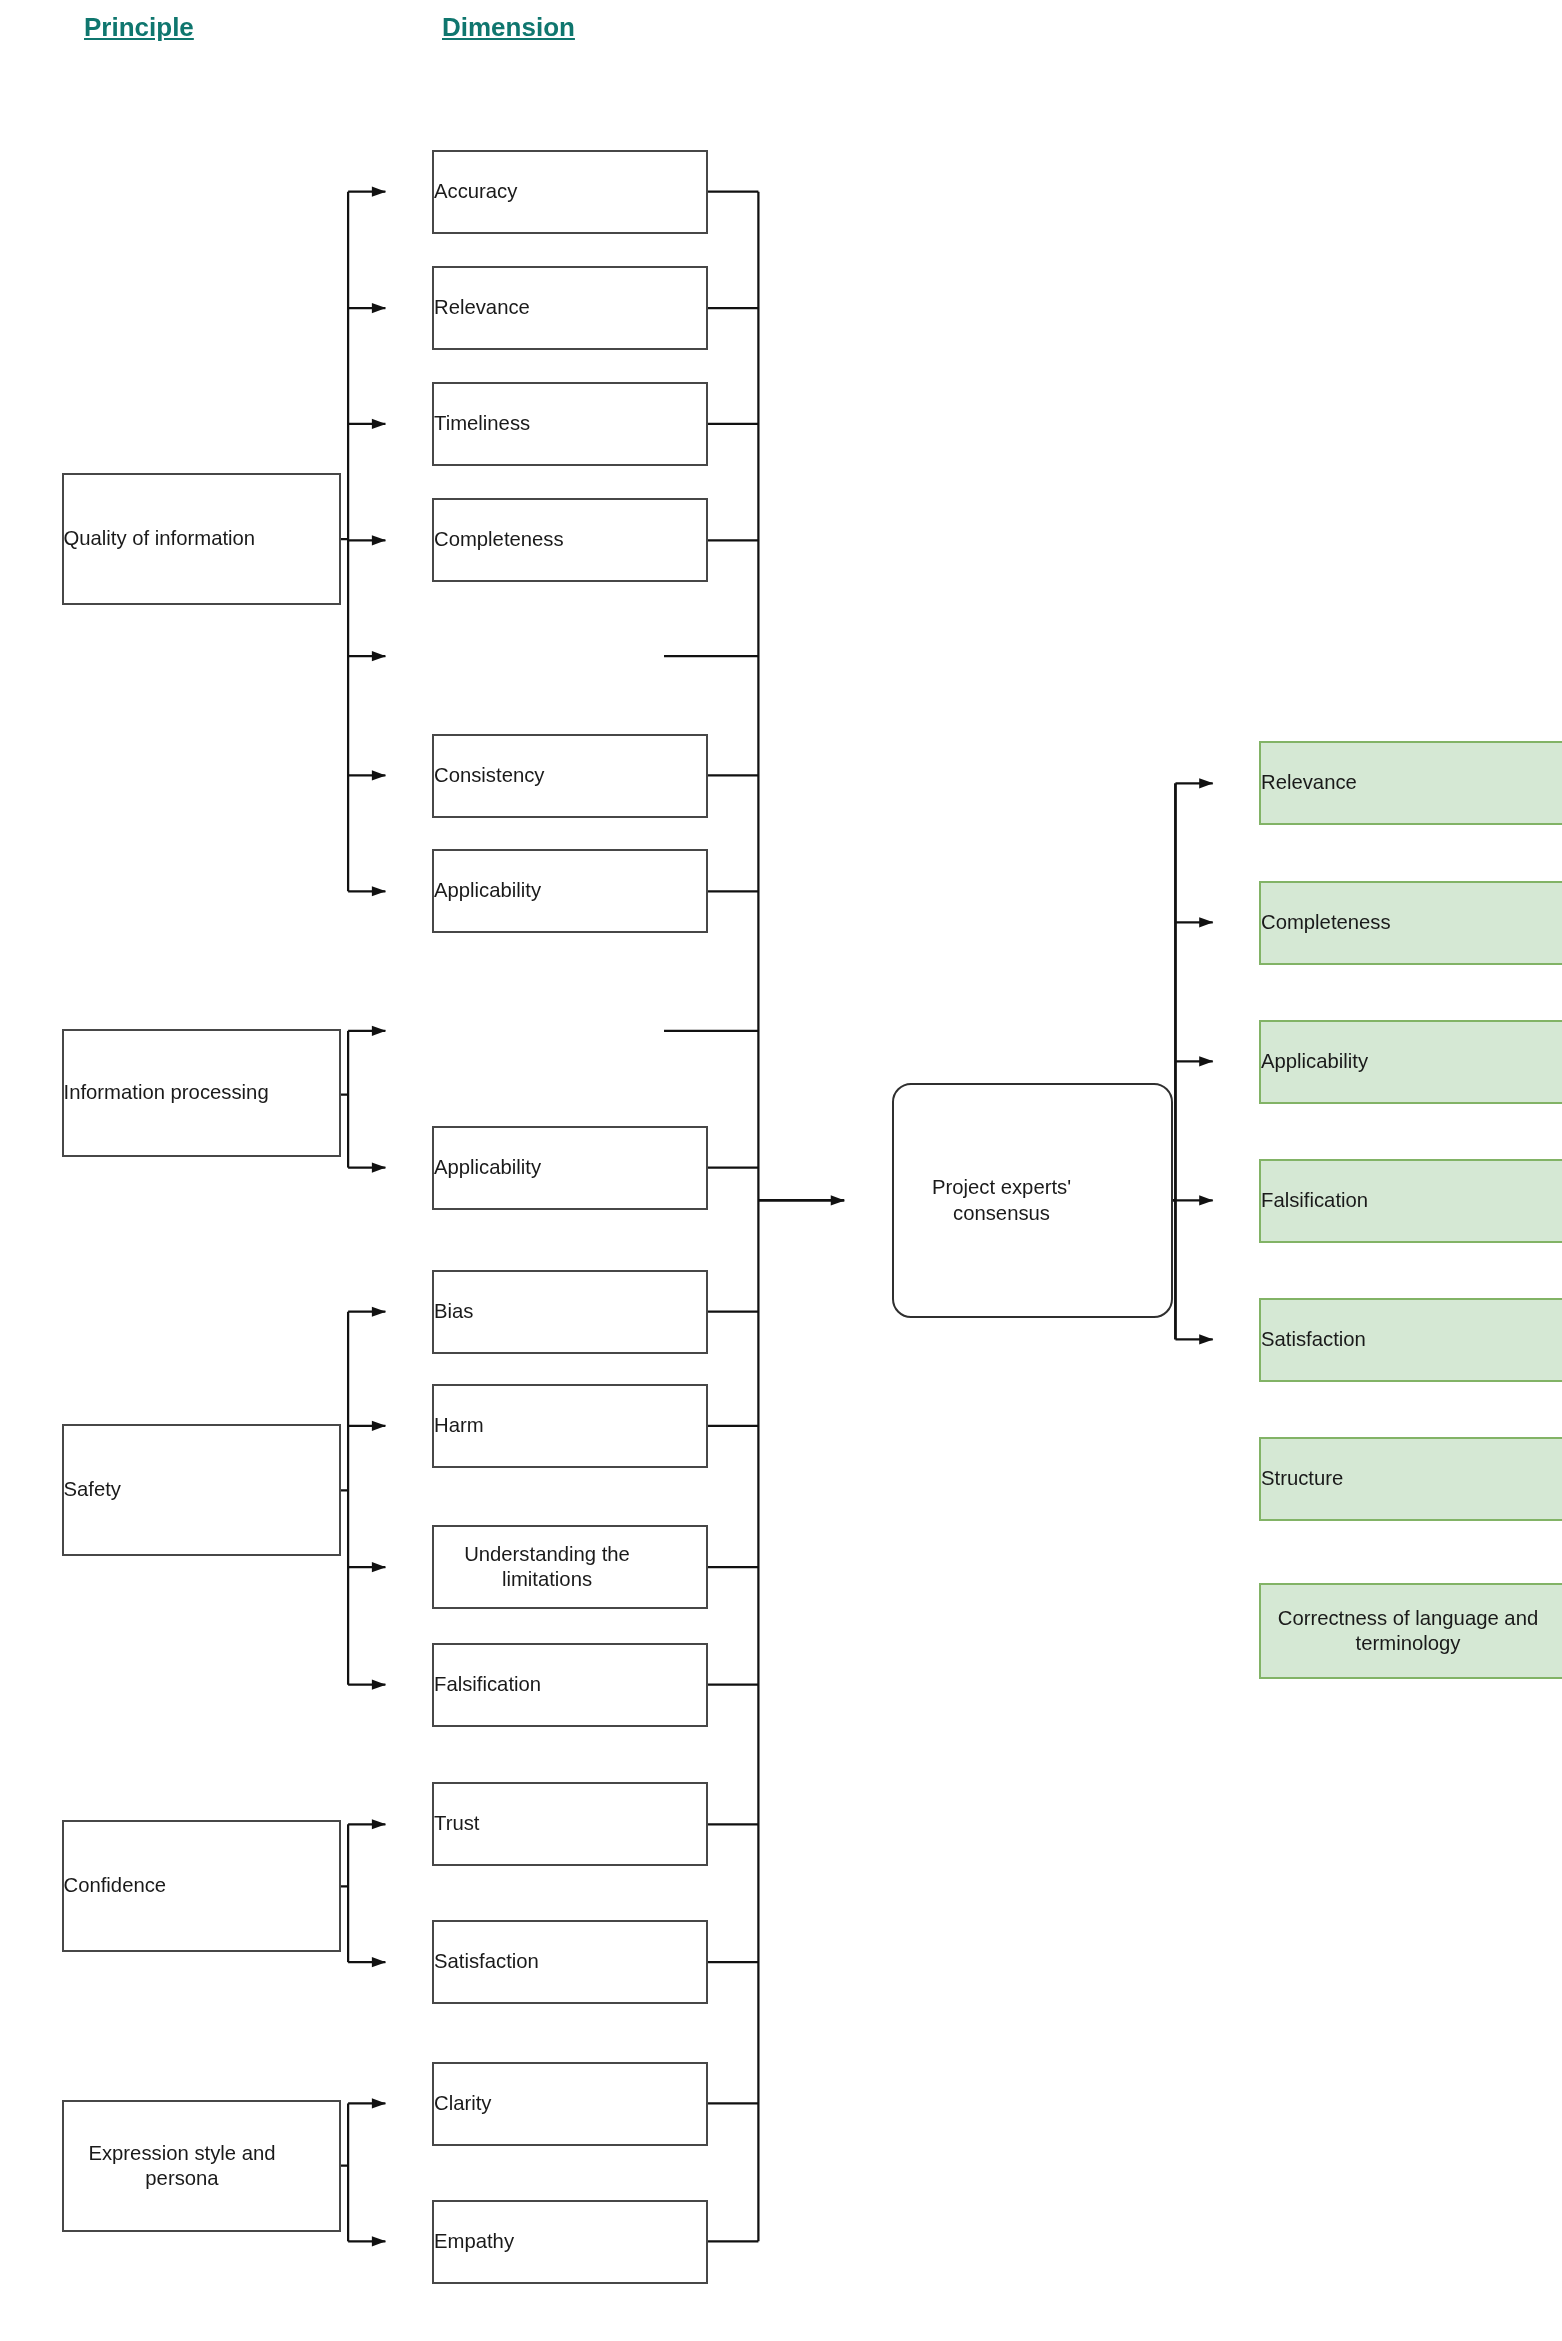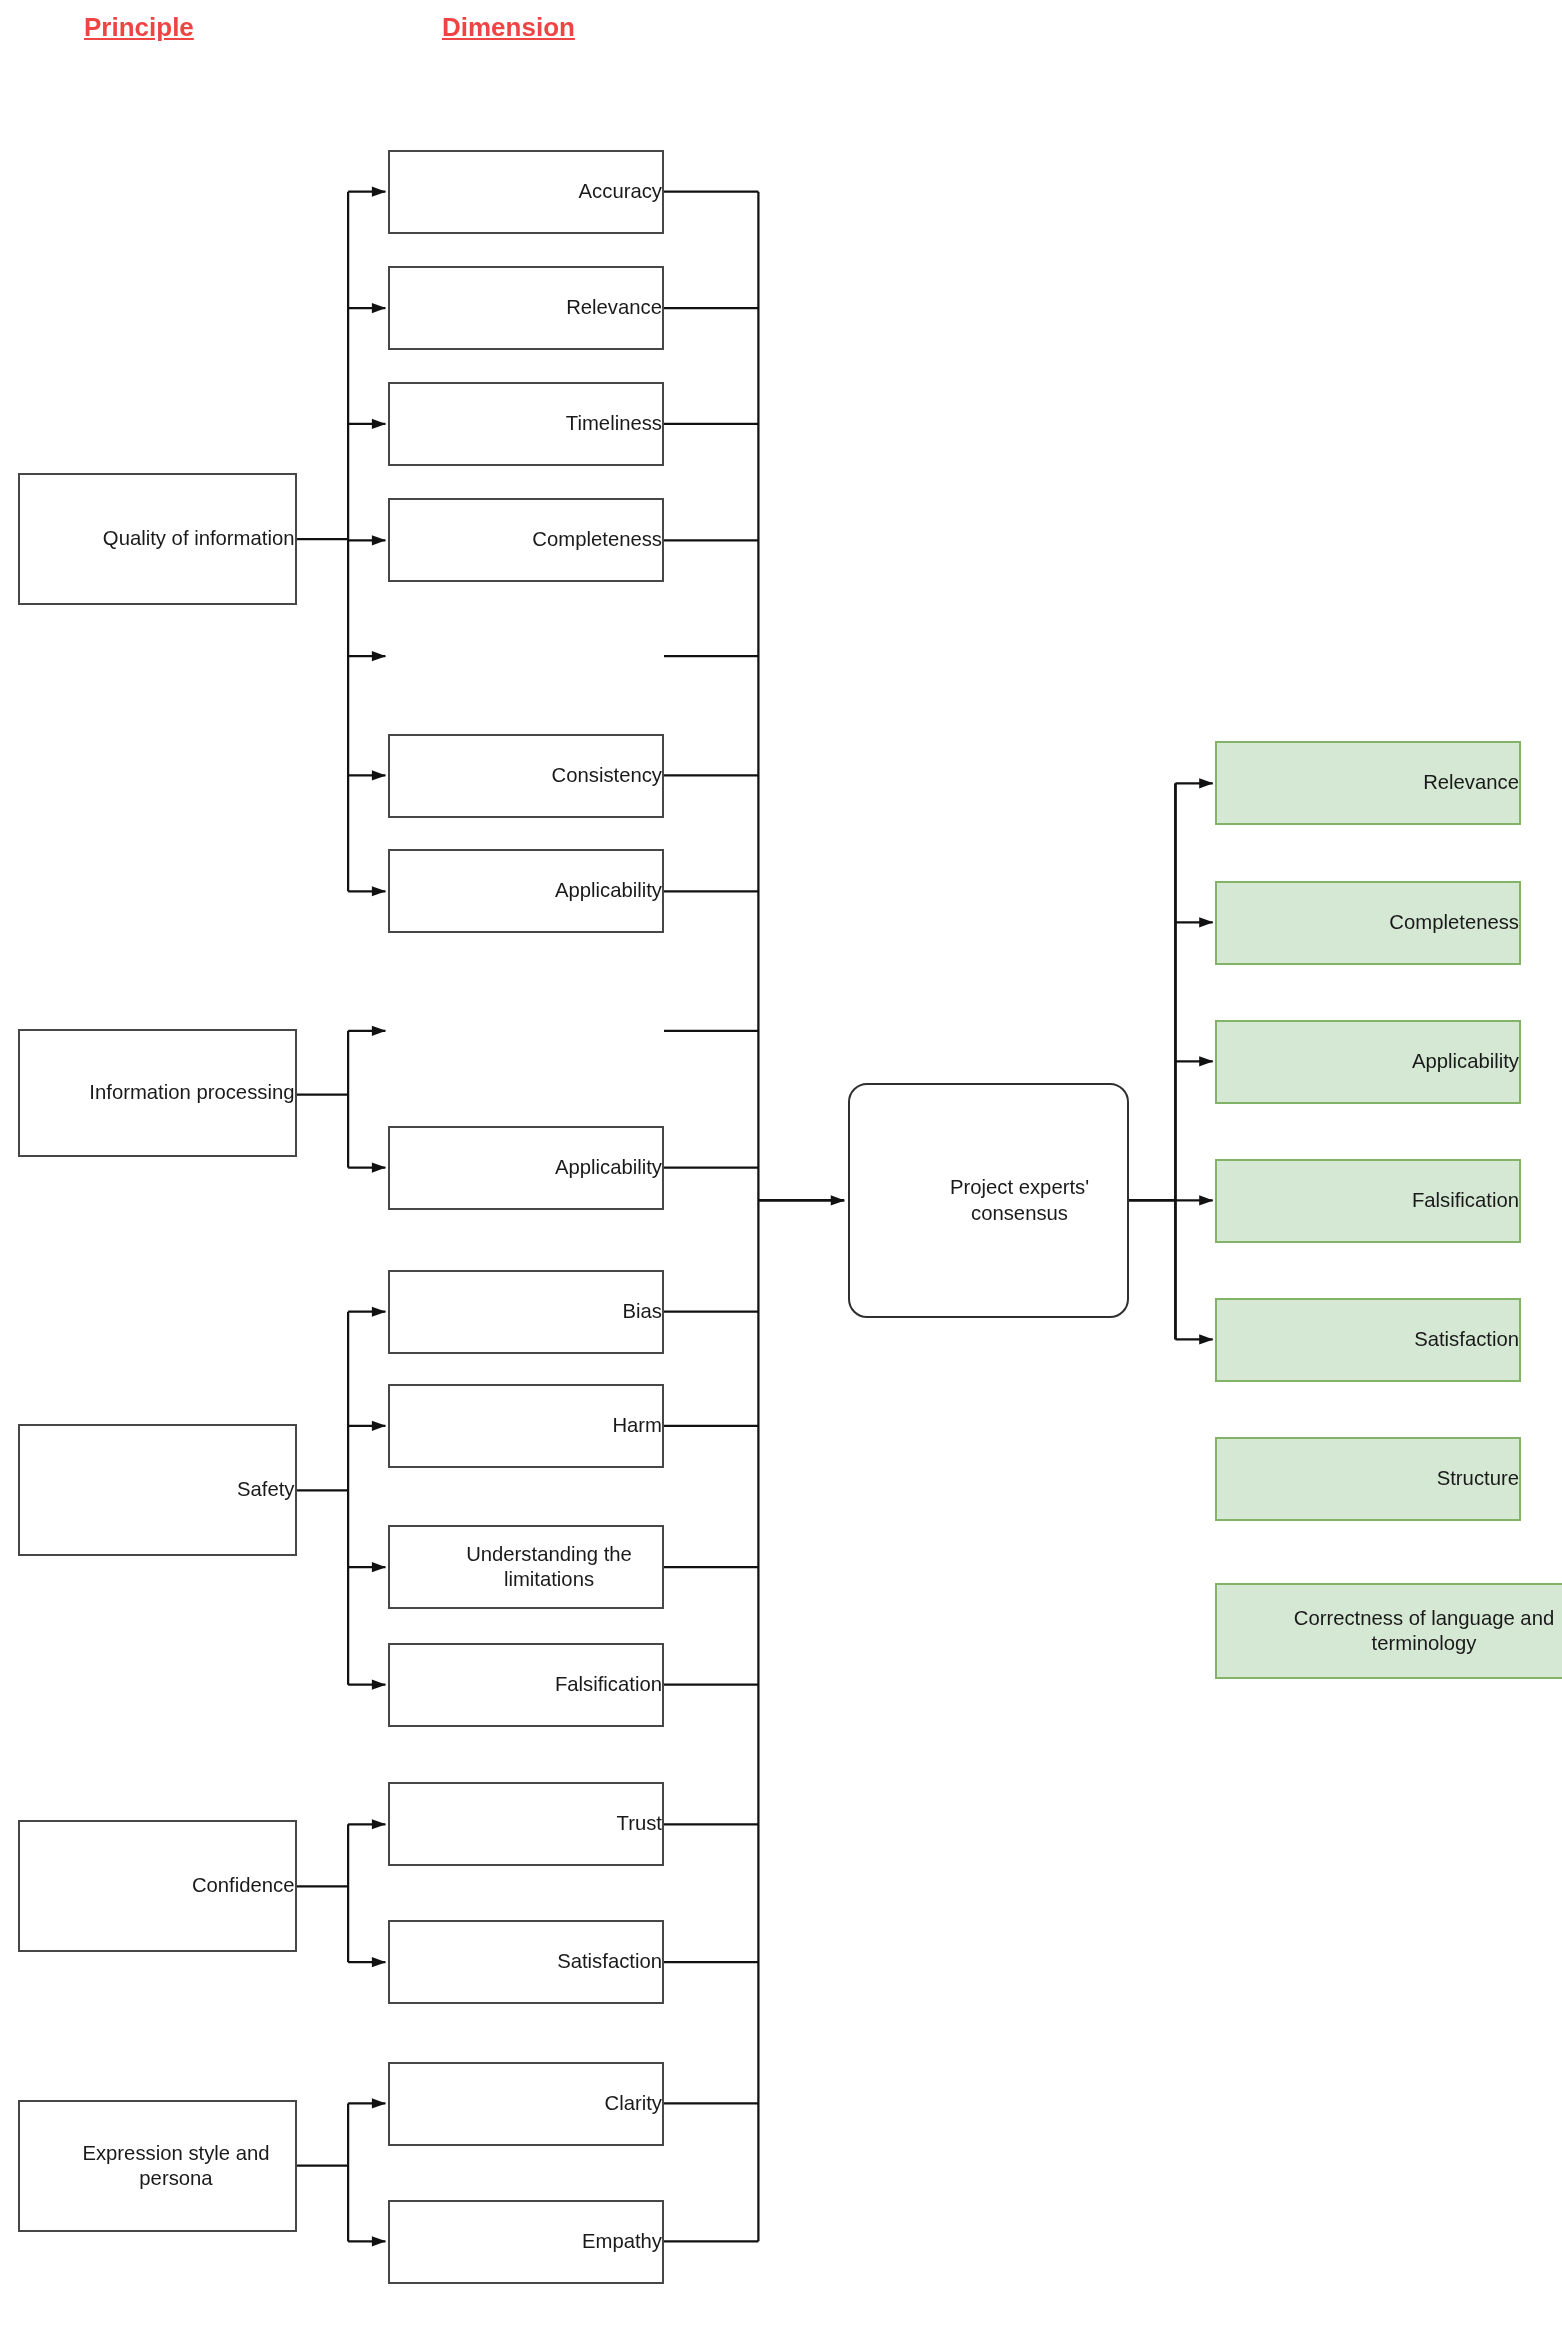--- a/index.html
+++ b/index.html
@@ -1,21 +1,21 @@
 <!DOCTYPE html>
 <html style="font-size:9px"><head>
 <meta charset="utf-8">
 <style>
   html,body{margin:0;padding:0;background:#ffffff;}
   body{width:1562px;height:2342px;position:relative;font-family:"Liberation Sans",sans-serif;color:#1a1a1a;}
   #stage{position:absolute;inset:0;width:1562px;height:2342px;}
   svg.wires{position:absolute;left:0;top:0;width:1562px;height:2342px;pointer-events:none;}
-  .hdr{position:absolute;font-size:26px;font-weight:bold;text-decoration:underline;color:#ef4444;white-space:nowrap;}
-  .box{position:absolute;display:flex;align-items:center;justify-content:flex-end;text-align:center;
-       font-size:20.3px;line-height:1.25;box-sizing:border-box;background:#ffffff;}
+  .hdr{position:absolute;font-size:26px;font-weight:bold;text-decoration:underline;color:#0f766e;white-space:nowrap;}
+  .box{position:absolute;display:flex;align-items:center;justify-content:flex-start;text-align:center;
+       font-size:20.3px;line-height:1.25;box-sizing:border-box;background:#ffffff;margin-left:44px;}
   .white{border:2.8px solid #474747;}
   .green{background:#d5e8d4;border:2.3px solid #82b366;}
   .consensus{border:2.3px solid #2f2f2f;border-radius:19px;}
   .lbl{display:block;}
 </style>
 </head>
 <body>
 
 <div id="stage">
 

